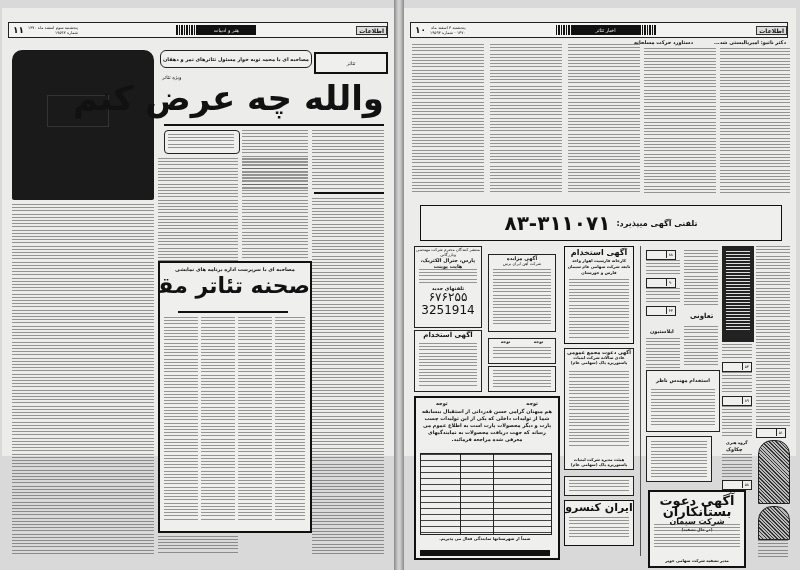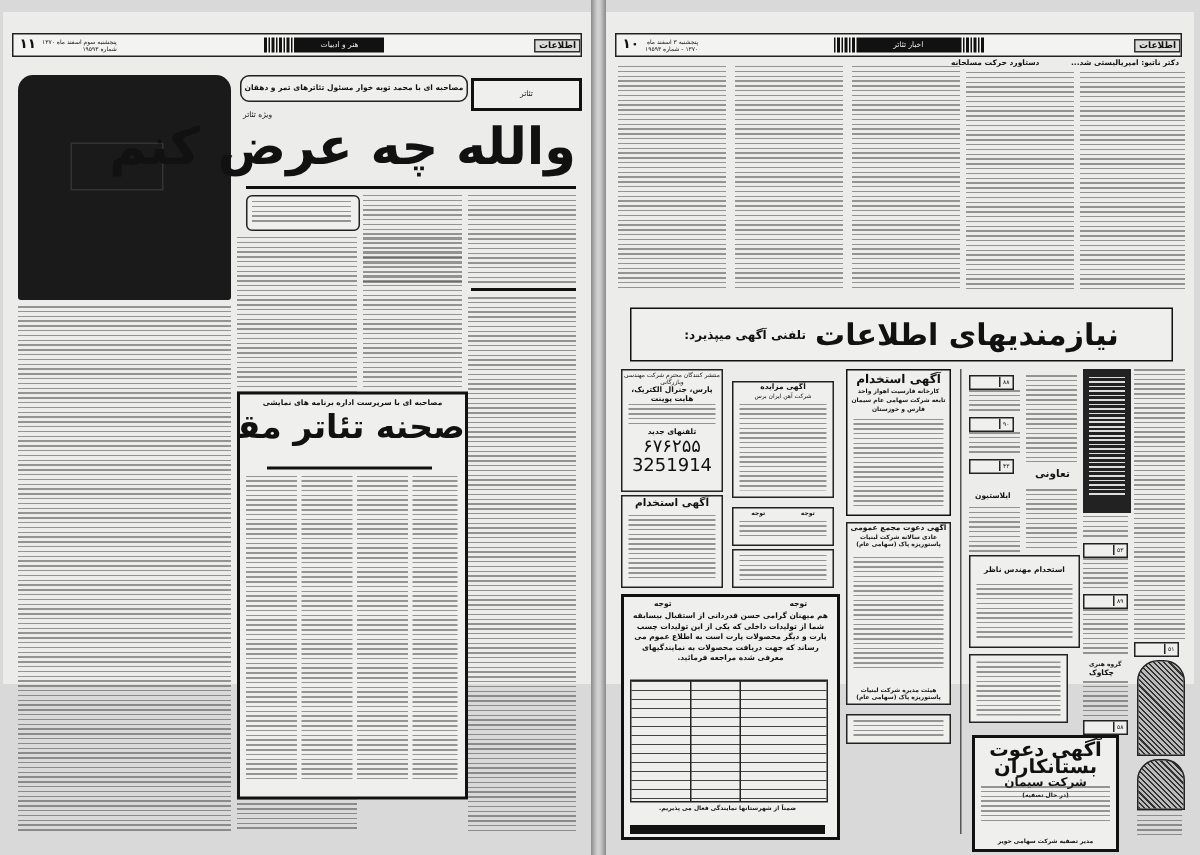--- a/index.html
+++ b/index.html
@@ -128,22 +128,22 @@
   <span class="small" style="position:absolute;right:10px;top:31px;font-weight:bold;direction:rtl;">دکتر ناتیو: امپریالیستی شد...</span>
   <span class="small" style="position:absolute;left:230px;top:31px;font-weight:bold;direction:rtl;">دستاورد حرکت مسلحانه</span>
   <div class="txt" style="left:8px;top:36px;width:72px;height:150px;"></div>
   <div class="txt" style="left:86px;top:36px;width:72px;height:150px;"></div>
   <div class="txt" style="left:164px;top:36px;width:72px;height:150px;"></div>
   <div class="txt" style="left:240px;top:40px;width:72px;height:146px;"></div>
   <div class="txt" style="left:316px;top:40px;width:70px;height:146px;"></div>
 
   <div class="box" style="left:16px;top:197px;width:360px;height:34px;border:1.5px solid #111;">
     <div style="display:flex;align-items:center;justify-content:center;gap:6px;height:34px;direction:rtl;">
-      <span style="font-size:20px;font-weight:900;">نیازمندیهای اطلاعات</span>
       <span style="font-size:8px;font-weight:bold;">تلفنی آگهی میپذیرد:</span>
+      <span style="font-size:20px;font-weight:900;direction:ltr;">۸۳-۳۱۱۰۷۱</span>
     </div>
   </div>
 
   <div class="box" style="left:10px;top:238px;width:66px;height:80px;">
     <div class="rtl tiny">منتشر کنندگان محترم شرکت مهندسی وبازرگانی</div>
     <div class="rtl small" style="font-weight:bold;">پارس، جنرال الکتریک،</div>
     <div class="rtl small" style="font-weight:bold;">هایت پوینت</div>
     <div class="txt" style="left:4px;top:22px;width:58px;height:14px;"></div>
     <div class="rtl small" style="margin-top:16px;font-weight:bold;">تلفنهای جدید</div>
     <div class="rtl big-num">۶۷۶۲۵۵</div>
@@ -190,20 +190,24 @@
   <div class="box" style="left:160px;top:340px;width:68px;height:120px;">
     <div class="rtl small" style="font-weight:bold;">آگهی دعوت مجمع عمومی</div>
     <div class="rtl tiny" style="font-weight:bold;">عادی سالانه شرکت لبنیات</div>
     <div class="rtl tiny" style="font-weight:bold;">پاستوریزه پاک (سهامی عام)</div>
     <div class="txt" style="left:4px;top:22px;width:60px;height:76px;"></div>
     <div class="rtl tiny" style="position:absolute;bottom:2px;left:2px;right:2px;font-weight:bold;">هیئت مدیره شرکت لبنیات پاستوریزه پاک (سهامی عام)</div>
   </div>
   <div class="box" style="left:160px;top:468px;width:68px;height:18px;">
     <div class="txt" style="left:4px;top:3px;width:60px;height:12px;"></div>
   </div>
+  <div class="box" style="left:160px;top:492px;width:68px;height:44px;border:1.5px solid #111;">
+    <div class="rtl" style="font-size:11px;font-weight:900;line-height:14px;">ایران کنسرو</div>
+    <div class="txt" style="left:4px;top:16px;width:60px;height:22px;"></div>
+  </div>
 
   <div class="vline" style="left:236px;top:238px;height:310px;"></div>
   <div class="box" style="left:242px;top:242px;width:28px;height:8px;">
       <span class="tiny" style="float:right;padding:1px 2px;border-left:1px solid #222;">۸۸</span>
     </div>
   <div class="txt" style="left:242px;top:252px;width:34px;height:14px;"></div>
   <div class="box" style="left:242px;top:270px;width:28px;height:8px;">
       <span class="tiny" style="float:right;padding:1px 2px;border-left:1px solid #222;">۹۰</span>
     </div>
   <div class="txt" style="left:242px;top:280px;width:34px;height:14px;"></div>

